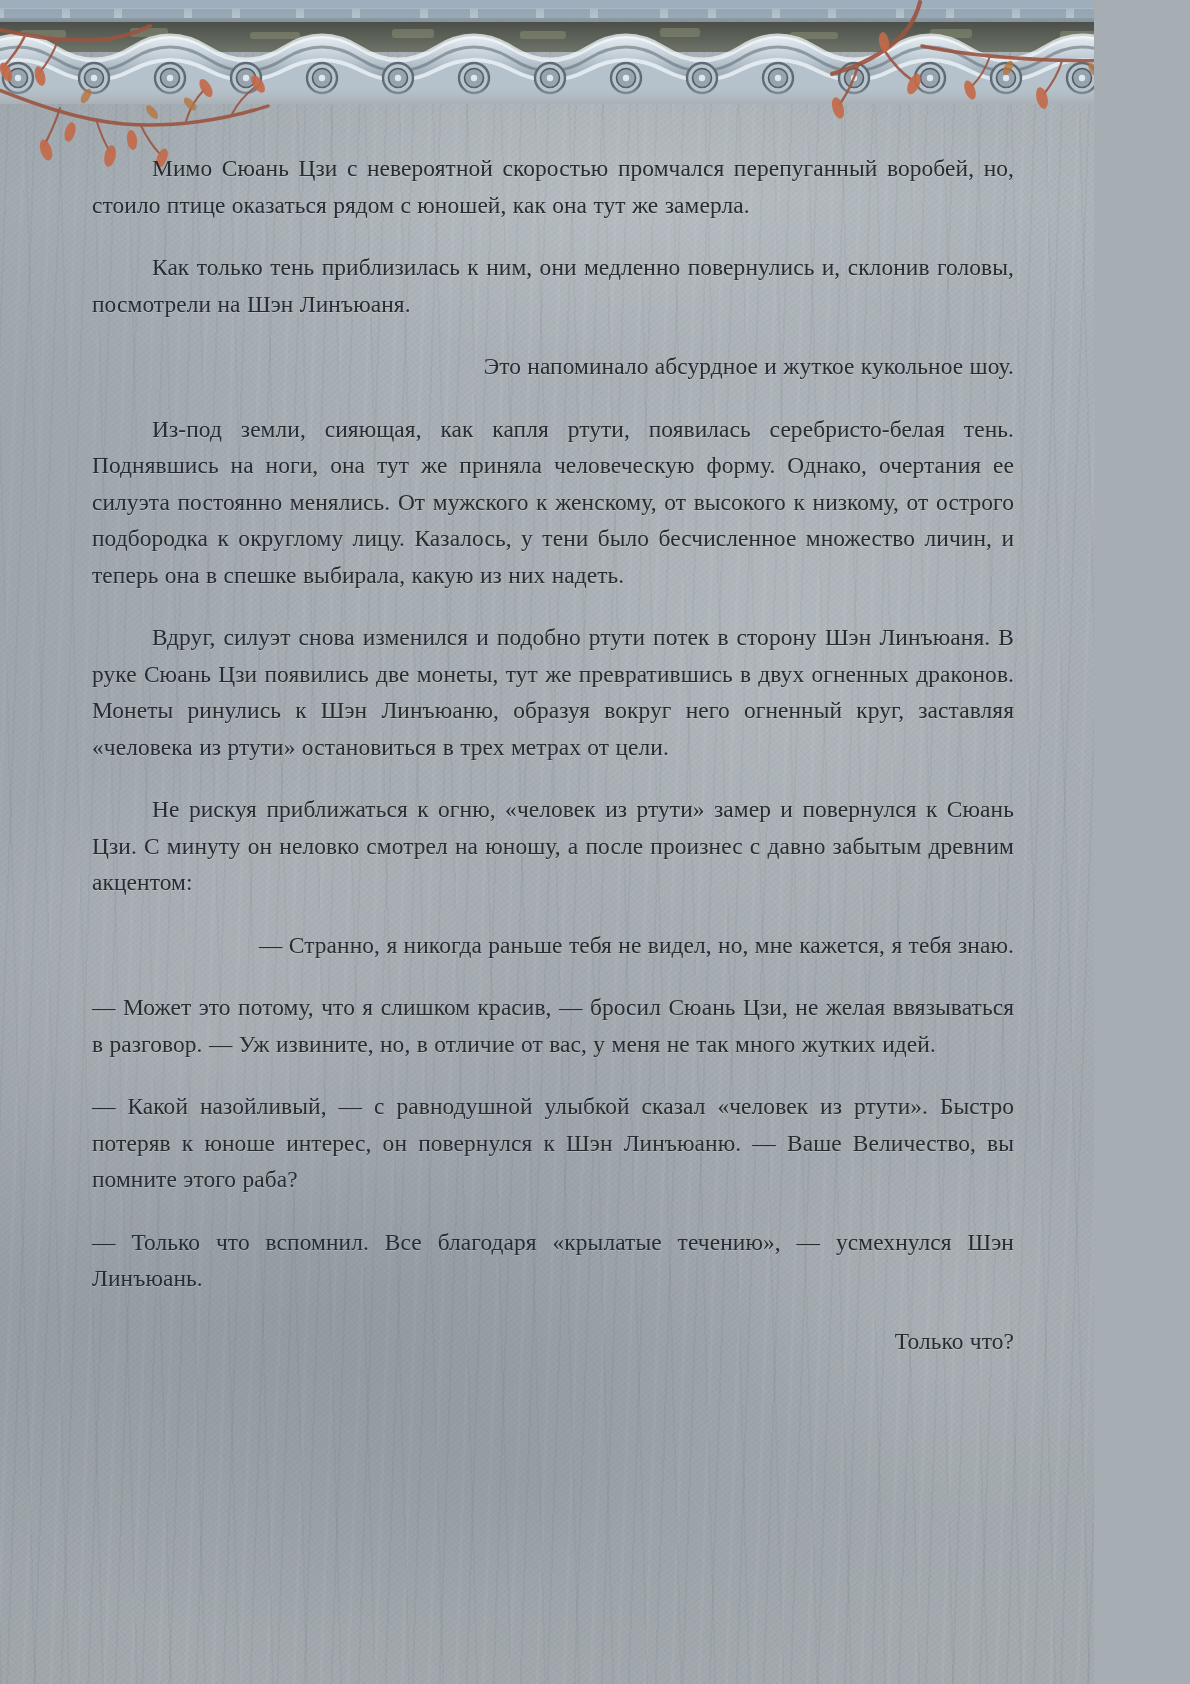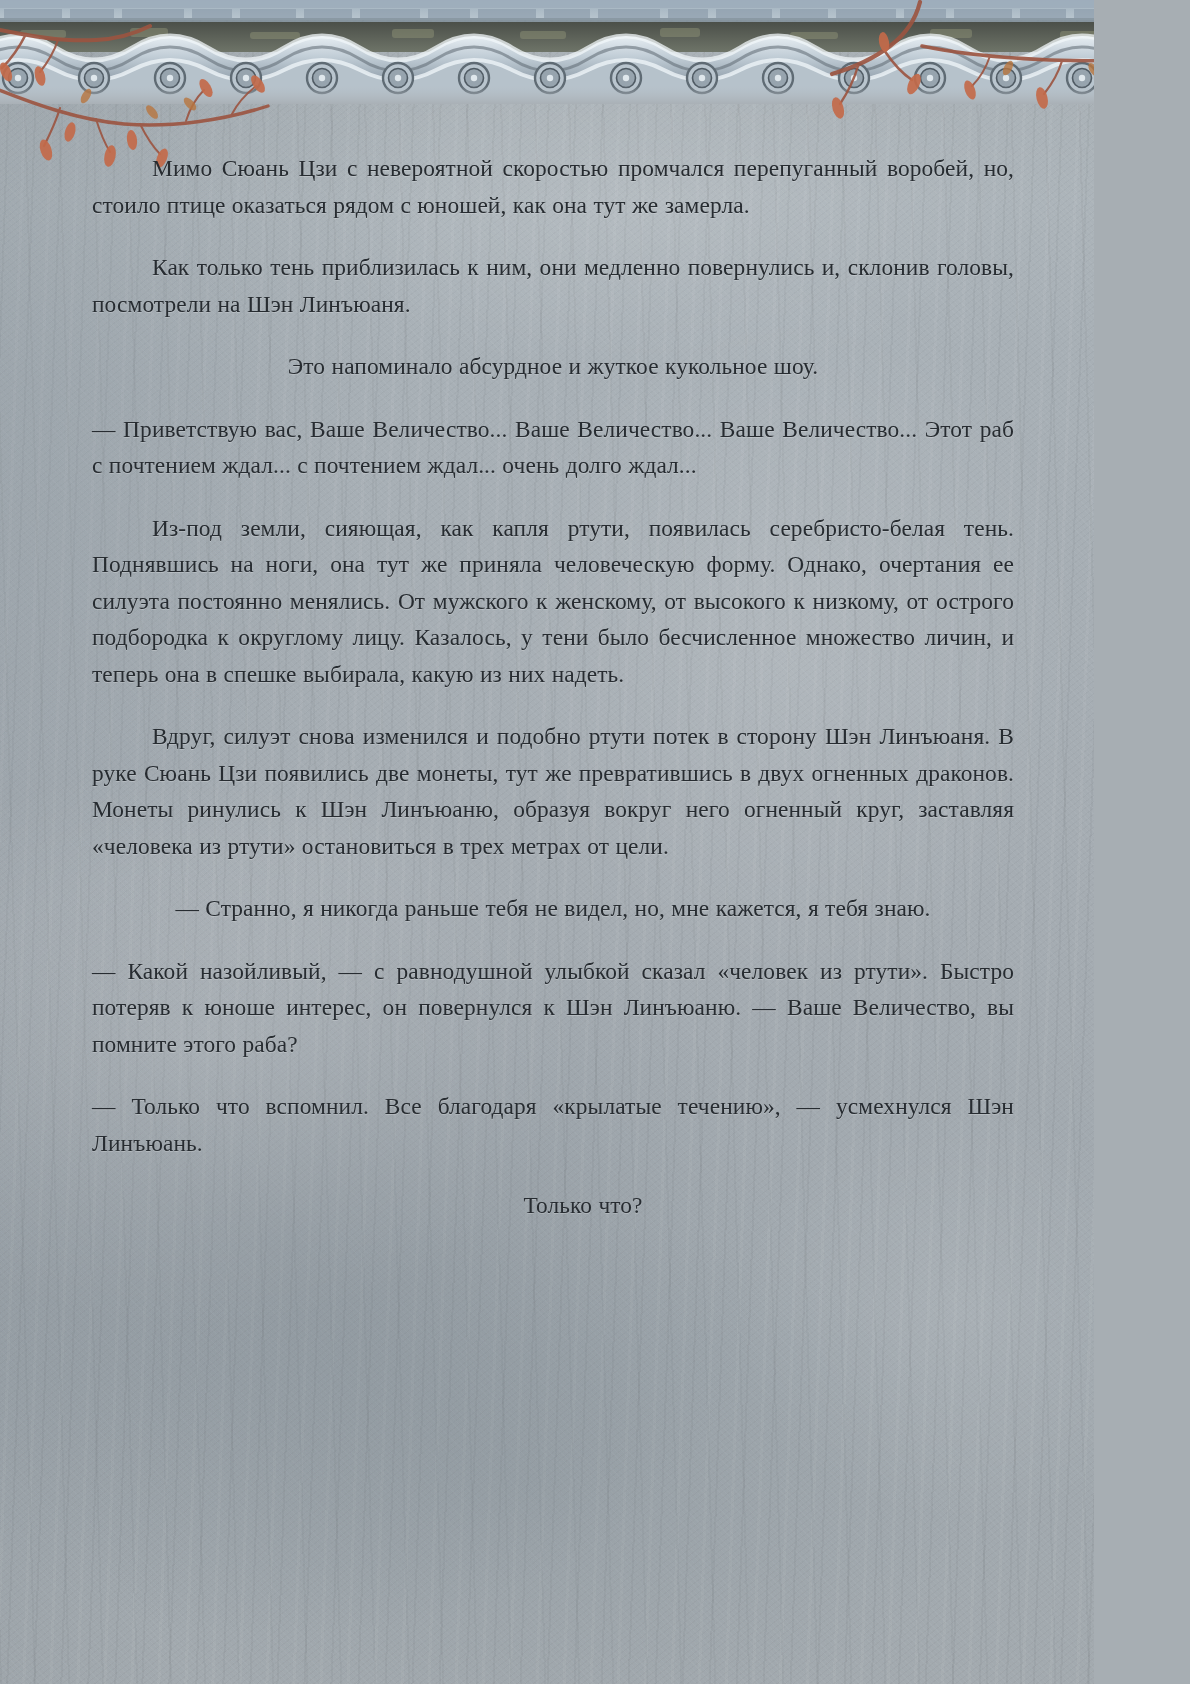--- a/index.html
+++ b/index.html
@@ -110,21 +110,21 @@
     font-size: 23.4px;
     line-height: 36.5px;
     text-align: justify;
     text-justify: inter-word;
     letter-spacing: 0.1px;
     word-spacing: 0.4px;
     text-shadow: 0 1px 0 rgba(255,255,255,0.22);
   }
   p.para.indent { text-indent: 60px; }
   p.para.noindent { text-indent: 0; }
-  p.para.flat { text-align: center; }
+  p.para.flat { text-align: right; }
   p.para:last-child { margin-bottom: 0; }
 </style>
 </head>
 <body>
 
 <div class="page">
 
   <div class="wall-texture"></div>
   <div class="wall-shade"></div>
 
@@ -370,22 +370,23 @@
         <ellipse cx="1094" cy="70" rx="4" ry="8" transform="rotate(-36 1094 70)"></ellipse>
         <ellipse cx="1008" cy="68" rx="4" ry="8" transform="rotate(28 1008 68)"></ellipse>
       </g>
     </svg>
   </div>
 
   <div class="body-text">
     <p class="para indent">Мимо Сюань Цзи с невероятной скоростью промчался перепуганный воробей, но, стоило птице оказаться рядом с юношей, как она тут же замерла.</p>
     <p class="para indent">Как только тень приблизилась к ним, они медленно повернулись и, склонив головы, посмотрели на Шэн Линъюаня.</p>
     <p class="para noindent flat">Это напоминало абсурдное и жуткое кукольное шоу.</p>
-    <p class="para noindent">— Приветствую вас, Ваше Величество... Ваше Величество... Ваше Величество... Этот раб с почтением ждал... с почтением ждал... очень долго ждал...</p>
     <p class="para indent">Из-под земли, сияющая, как капля ртути, появилась серебристо-белая тень. Поднявшись на ноги, она тут же приняла человеческую форму. Однако, очертания ее силуэта постоянно менялись. От мужского к женскому, от высокого к низкому, от острого подбородка к округлому лицу. Казалось, у тени было бесчисленное множество личин, и теперь она в спешке выбирала, какую из них надеть.</p>
     <p class="para indent">Вдруг, силуэт снова изменился и подобно ртути потек в сторону Шэн Линъюаня. В руке Сюань Цзи появились две монеты, тут же превратившись в двух огненных драконов. Монеты ринулись к Шэн Линъюаню, образуя вокруг него огненный круг, заставляя «человека из ртути» остановиться в трех метрах от цели.</p>
+    <p class="para indent">Не рискуя приближаться к огню, «человек из ртути» замер и повернулся к Сюань Цзи. С минуту он неловко смотрел на юношу, а после произнес с давно забытым древним акцентом:</p>
     <p class="para noindent flat">— Странно, я никогда раньше тебя не видел, но, мне кажется, я тебя знаю.</p>
+    <p class="para noindent">— Может это потому, что я слишком красив, — бросил Сюань Цзи, не желая ввязываться в разговор. — Уж извините, но, в отличие от вас, у меня не так много жутких идей.</p>
     <p class="para noindent">— Какой назойливый, — с равнодушной улыбкой сказал «человек из ртути». Быстро потеряв к юноше интерес, он повернулся к Шэн Линъюаню. — Ваше Величество, вы помните этого раба?</p>
     <p class="para noindent">— Только что вспомнил. Все благодаря «крылатые течению», — усмехнулся Шэн Линъюань.</p>
     <p class="para indent flat">Только что?</p>
   </div>
 
 </div>
 
 </body></html>

